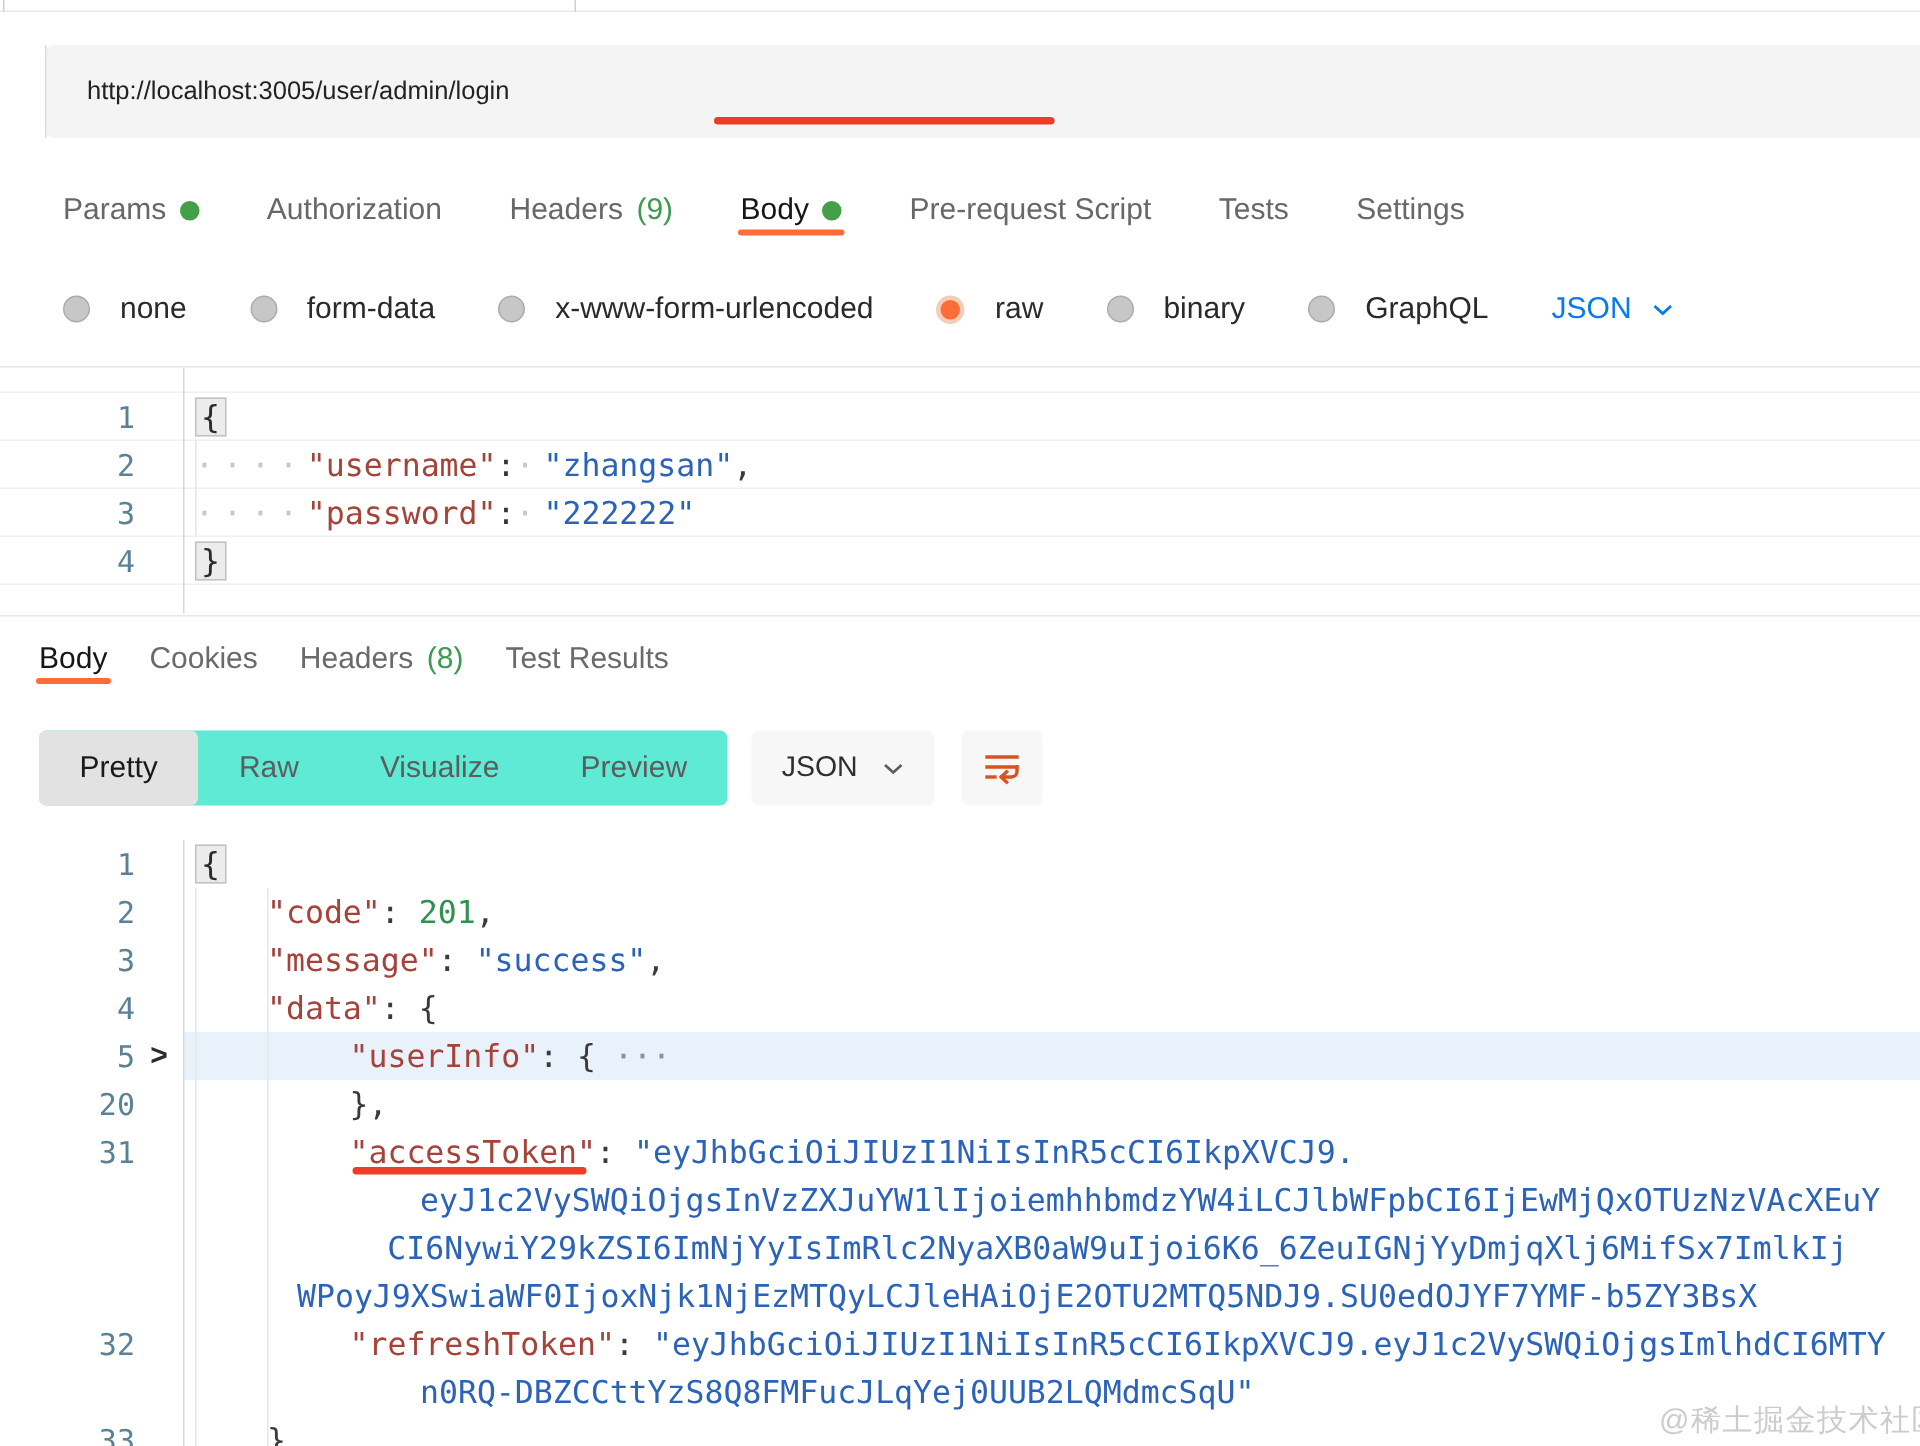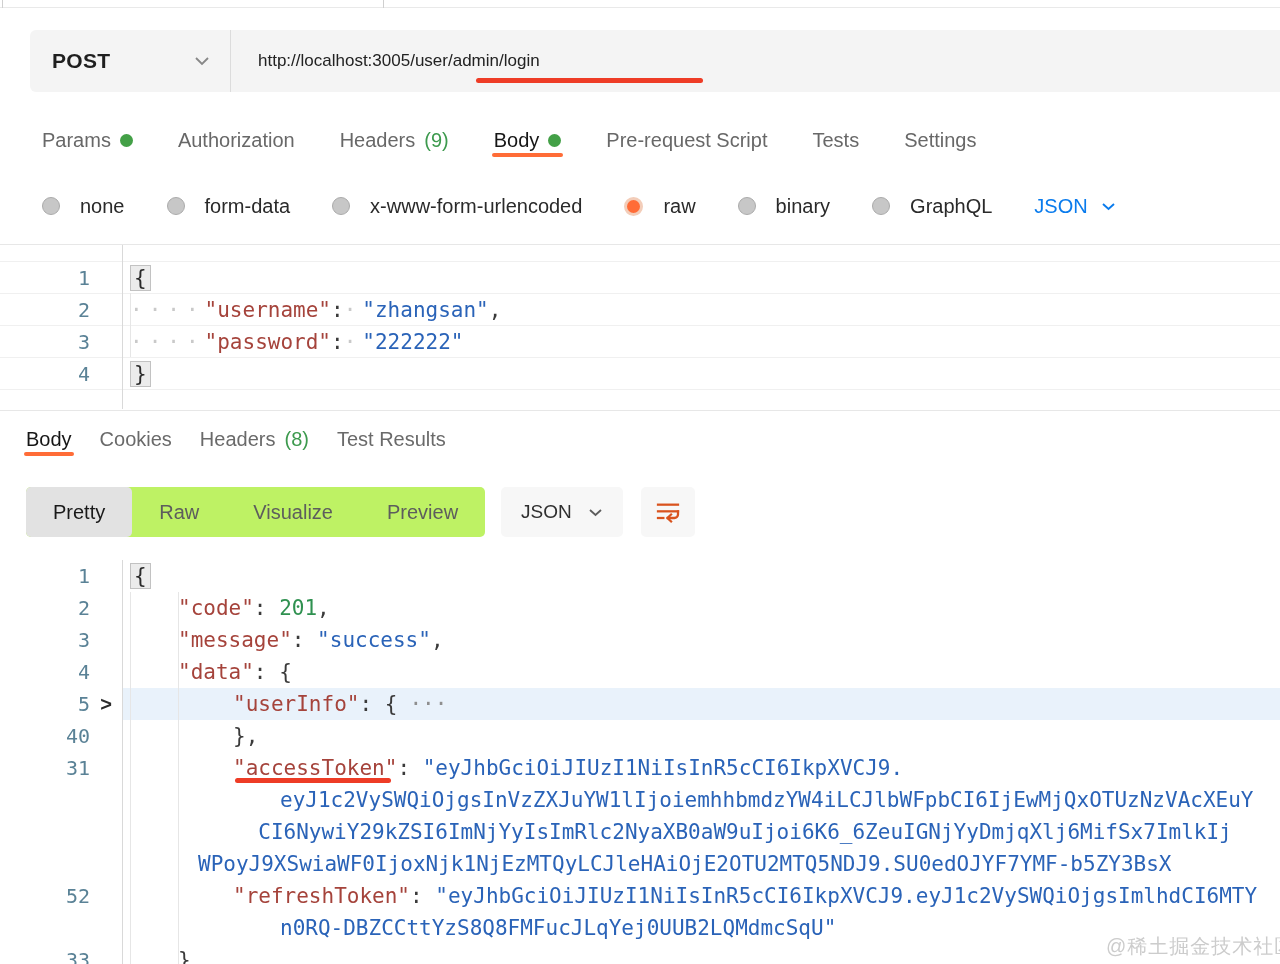--- a/index.html
+++ b/index.html
@@ -54,46 +54,38 @@
   .c-num { color:#2f9150; }
   .c-punc { color:#3a3a3a; }
   .c-ws { color:#c9c9c9; letter-spacing:6px; }
   .c-ell { color:#8f8f8f; margin-left:12px; }
   .c-box { background:#ececec; border:1px solid #c2c2c2; padding:0 3px; color:#2b2b2b; }
   .u-red { position:relative; }
   .u-red::after { content:""; position:absolute; left:2px; right:6px; bottom:-3px; height:5px; border-radius:3px; background:#ee3c26; }
 
   
   .view-bar { position:absolute; left:26px; top:487px; display:flex; align-items:center; }
-  .seg-group { display:flex; height:50px; background:#bef264; border-radius:5px; }
+  .seg-group { display:flex; height:50px; background:#5eead4; border-radius:5px; }
   .seg { display:flex; align-items:center; padding:0 27px; font-size:20px; color:#5d5d5d; border-radius:5px; cursor:pointer; }
   .seg.active { background:#e2e2e2; color:#1a1a1a; }
   .lang-select { margin-left:16px; height:50px; background:#f7f7f7; border-radius:5px; display:flex; align-items:center; padding:0 20px; gap:16px; font-size:19px; font-weight:500; color:#2f2f2f; cursor:pointer; }
   .beautify-btn { margin-left:18px; width:54px; height:50px; background:#f7f7f7; border-radius:5px; display:flex; align-items:center; justify-content:center; cursor:pointer; }
 
   .watermark { position:absolute; left:1106px; top:933px; font-size:20px; color:#cccccc; letter-spacing:1px; white-space:nowrap; }
   svg { display:block; }
 </style>
 </head>
 <body>
 
 <div class="top-strip">
   <div class="top-tick" style="left:2px"></div>
   <div class="top-tick" style="left:383px"></div>
 </div>
 
 <div class="url-bar">
-  <div class="method">
-    <span>POST</span>
-    <span>
-      <svg width="16" height="10" viewBox="0 0 16 10">
-          <polyline points="2,2 8,8 14,2" fill="none" stroke="#878787" stroke-width="1.8"></polyline>
-        </svg>
-    </span>
-  </div>
   <div class="url-divider"></div>
   <div class="url-text">http://localhost:3005/user/admin/login</div>
   <div class="url-underline"></div>
 </div>
 
 <div class="req-tabs" id="req-tabs">
     <div class="tab">
       <span>Params</span>
       <span class="dot"></span>
     </div>
@@ -249,21 +241,21 @@
       <span class="gut">4</span>
       <span class="foldcol"></span>
       <div class="cnt" style="padding-left: 56px;"><span class="c-key">"data"</span><span class="c-punc">: {</span></div>
     </div>
     <div class="code-row hl">
       <span class="gut">5</span>
       <span class="foldcol">&gt;</span>
       <div class="cnt" style="padding-left: 111px;"><span class="c-key">"userInfo"</span><span class="c-punc">: {</span><span class="c-ell">···</span></div>
     </div>
     <div class="code-row">
-      <span class="gut">40</span>
+      <span class="gut">20</span>
       <span class="foldcol"></span>
       <div class="cnt" style="padding-left: 111px;"><span class="c-punc">},</span></div>
     </div>
     <div class="code-row">
       <span class="gut">31</span>
       <span class="foldcol"></span>
       <div class="cnt" style="padding-left: 111px;"><span class="c-key u-red">"accessToken"</span><span class="c-punc">: </span><span class="c-str">"eyJhbGciOiJIUzI1NiIsInR5cCI6IkpXVCJ9.</span></div>
     </div>
     <div class="code-row">
       <span class="gut"></span>
@@ -274,21 +266,21 @@
       <span class="gut"></span>
       <span class="foldcol"></span>
       <div class="cnt" style="padding-left: 88px; text-align: center;"><span class="c-str">CI6NywiY29kZSI6ImNjYyIsImRlc2NyaXB0aW9uIjoi6K6_6ZeuIGNjYyDmjqXlj6MifSx7ImlkIj</span></div>
     </div>
     <div class="code-row">
       <span class="gut"></span>
       <span class="foldcol"></span>
       <div class="cnt" style="padding-left: 76px;"><span class="c-str">WPoyJ9XSwiaWF0IjoxNjk1NjEzMTQyLCJleHAiOjE2OTU2MTQ5NDJ9.SU0edOJYF7YMF-b5ZY3BsX</span></div>
     </div>
     <div class="code-row">
-      <span class="gut">52</span>
+      <span class="gut">32</span>
       <span class="foldcol"></span>
       <div class="cnt" style="padding-left: 111px;"><span class="c-key">"refreshToken"</span><span class="c-punc">: </span><span class="c-str">"eyJhbGciOiJIUzI1NiIsInR5cCI6IkpXVCJ9.eyJ1c2VySWQiOjgsImlhdCI6MTY</span></div>
     </div>
     <div class="code-row">
       <span class="gut"></span>
       <span class="foldcol"></span>
       <div class="cnt" style="padding-left: 158px;"><span class="c-str">n0RQ-DBZCCttYzS8Q8FMFucJLqYej0UUB2LQMdmcSqU"</span></div>
     </div>
     <div class="code-row">
       <span class="gut">33</span>

